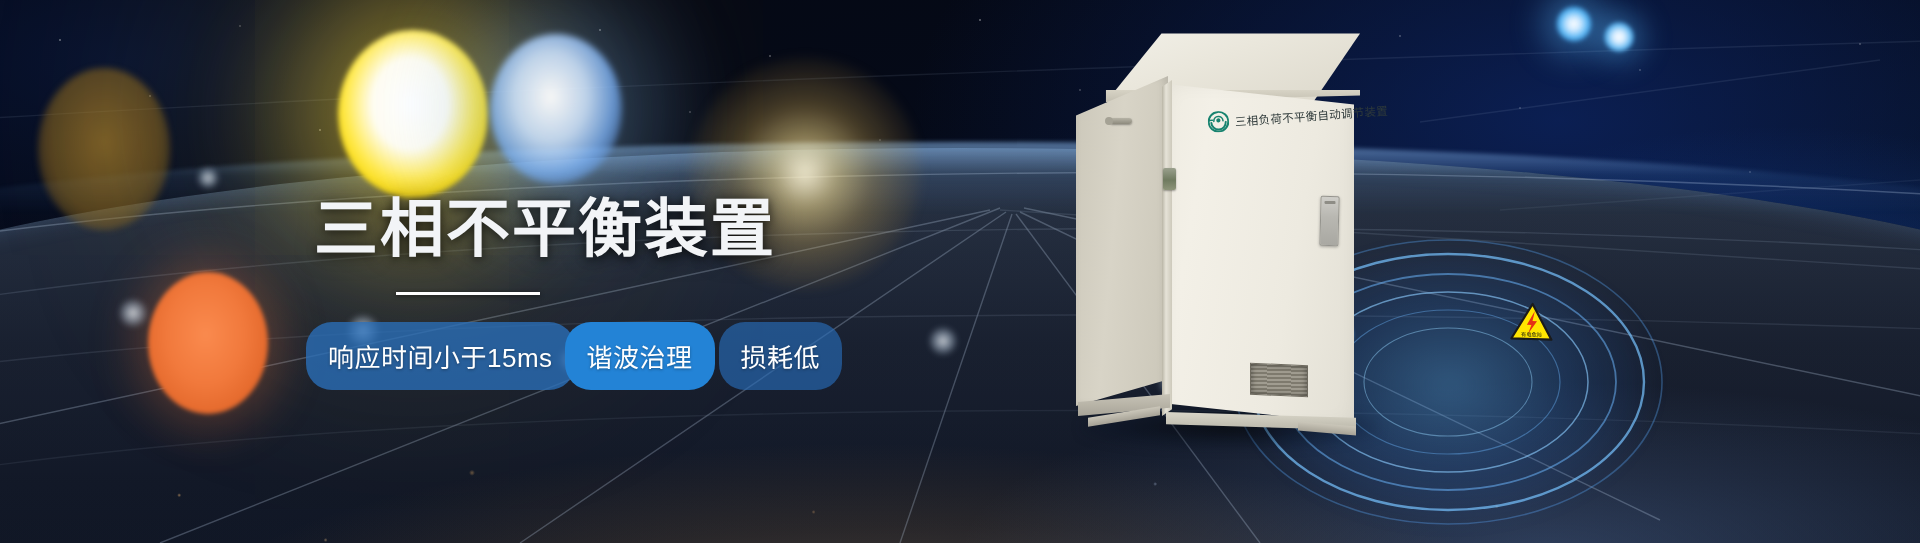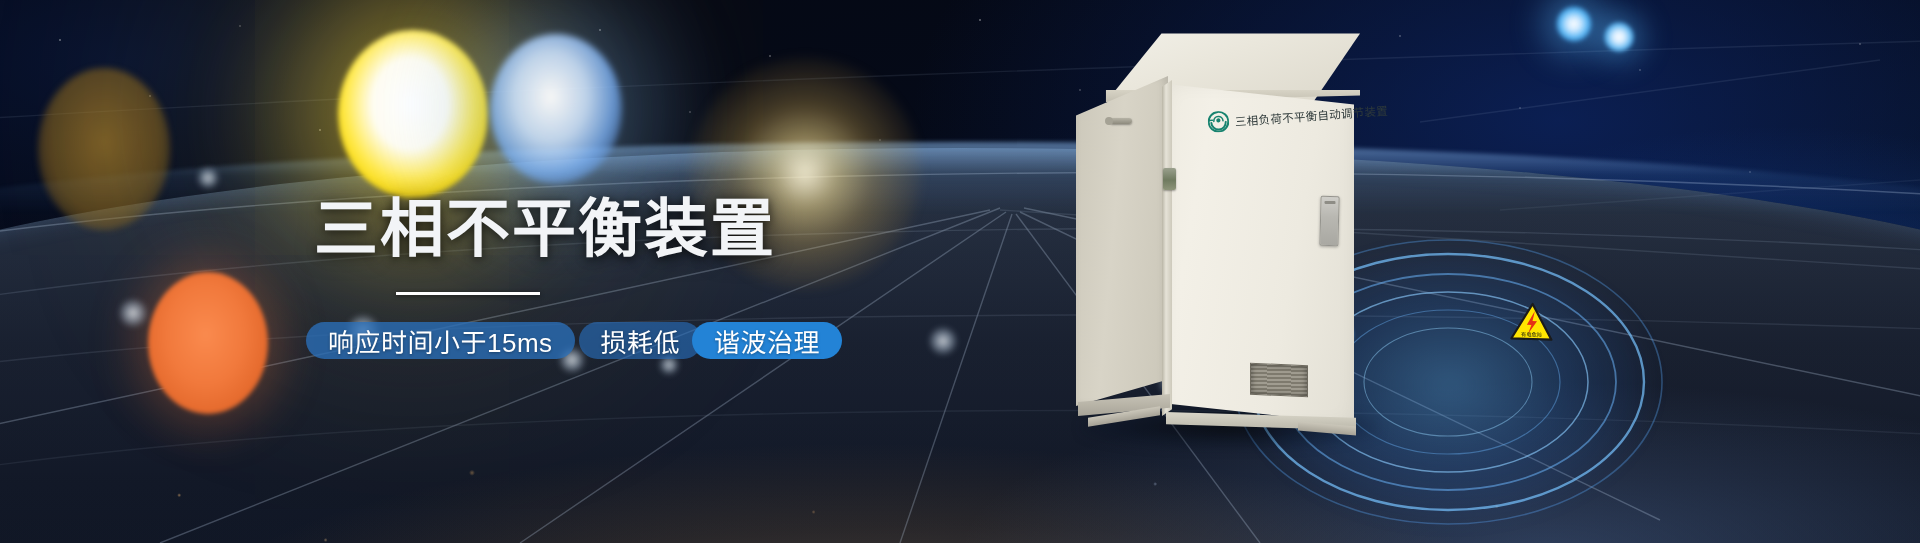--- a/index.html
+++ b/index.html
@@ -157,21 +157,21 @@
     margin-top:28px;margin-left:82px;
     width:144px;height:3px;background:#ffffff;
     box-shadow:0 1px 4px rgba(0,0,0,.5);
   }
   .tags{
     display:flex;align-items:center;
     margin-top:27px;margin-left:-8px;
   }
   .tag{
     display:inline-flex;align-items:center;justify-content:center;
-    height:37px;padding:0 22px;
+    height:68px;padding:0 22px;
     border-radius:26px;
     color:#ffffff;font-size:26px;letter-spacing:.5px;
     white-space:nowrap;
     text-shadow:0 1px 3px rgba(0,0,0,.35);
   }
   .tag--soft{background:rgba(42,112,186,.78);}
   .tag--solid{background:#2383d6;margin-left:-10px;}
   .tag--soft2{background:rgba(40,112,190,.62);margin-left:4px;}
 
   
@@ -363,22 +363,22 @@
   <div class="ring-spark rs1"></div>
   <div class="ring-spark rs2"></div>
 
   <div class="copy">
     <h1 class="headline">三相不平衡装置</h1>
 
     <div class="rule"></div>
 
     <div class="tags">
       <span class="tag tag--soft">响应时间小于15ms</span>
+      <span class="tag tag--solid">谐波治理</span>
       <span class="tag tag--soft2">损耗低</span>
-      <span class="tag tag--solid">谐波治理</span>
     </div>
   </div>
 
   <div class="cab-shadow"></div>
 
   <div class="cabinet">
     <div class="cab-roof"></div>
     <div class="cab-roof-edge"></div>
     <div class="cab-side"></div>
     <div class="cab-front"></div>

